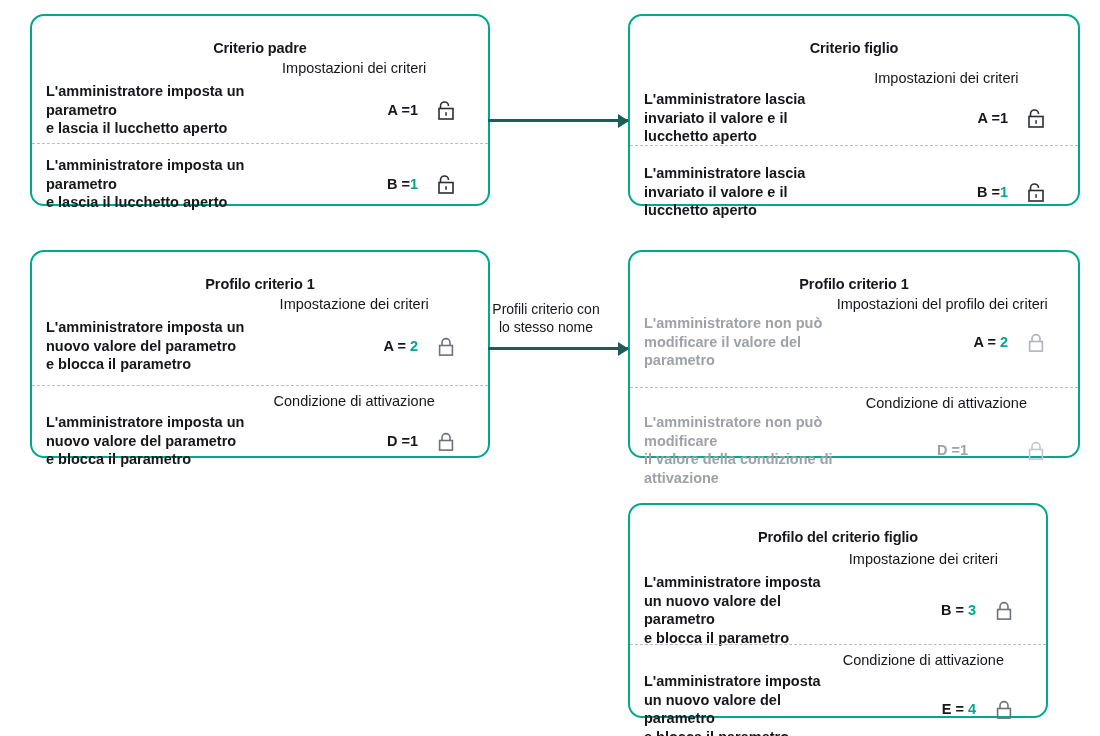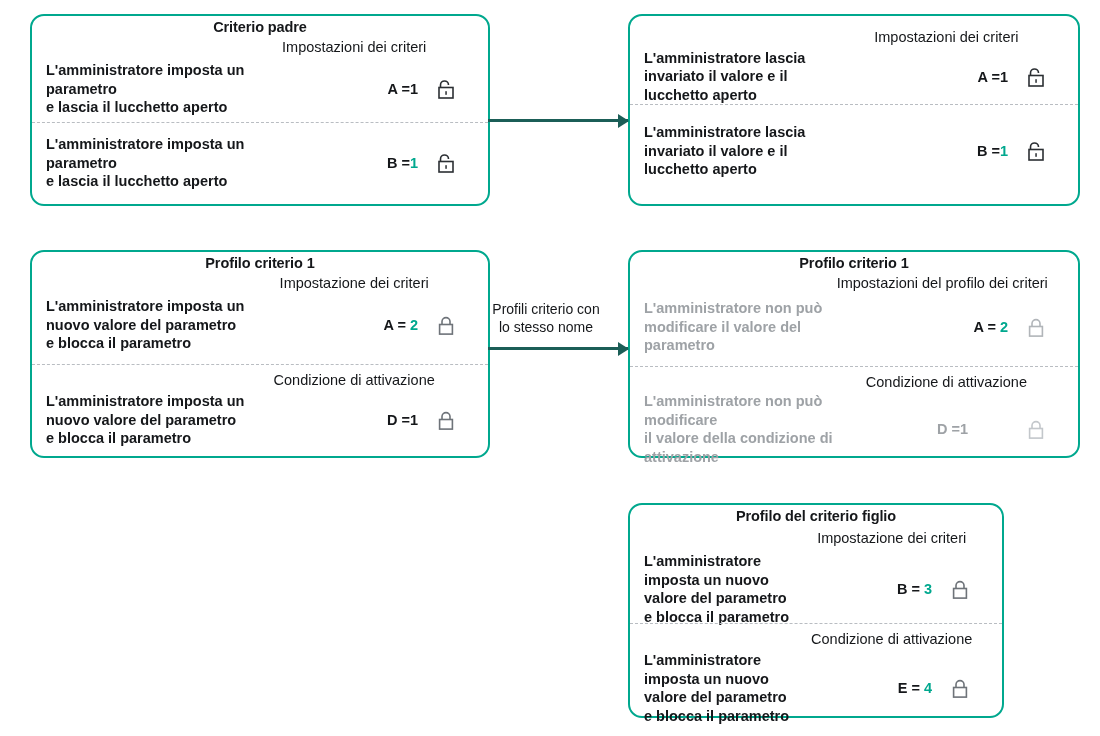--- a/index.html
+++ b/index.html
@@ -27,21 +27,21 @@
     border: 2px solid #00a88e;
     border-radius: 14px;
     background: #ffffff;
   }
   .card-title {
     text-align: center;
     font-weight: bold;
     font-size: 14.5px;
     letter-spacing: -0.1px;
     color: #15171a;
-    padding-top: 2px;
+    padding-top: 23px;
     line-height: 1.25;
   }
 
   
   .section {
     position: relative;
     box-sizing: border-box;
     padding: 0 14px 0 14px;
   }
   .section.divided {
@@ -161,20 +161,21 @@
             <path d="M4.5 9.5 V7 a4 4 0 0 1 8 0" fill="none" stroke="#2b2f33" stroke-width="1.6"></path>
             <rect x="3" y="9.5" width="14" height="10.5" fill="none" stroke="#2b2f33" stroke-width="1.6"></rect>
             <rect x="9.3" y="13.2" width="1.5" height="3.6" fill="#2b2f33"></rect>
           </svg>
         </div>
       </div>
     </div>
   </div>
 
   <div class="card" style="left:628px; top:14px; width:452px; height:192px;">
+    <div class="card-title">Criterio figlio</div>
 
     <div class="section" style="margin-top:12px; height:76px;">
       <div class="sec-head">Impostazioni dei criteri</div>
       <div class="sec-row" style="margin-top:2px;">
         <div class="desc">L'amministratore lascia invariato il valore e il lucchetto aperto</div>
         <div class="value">
           <span>A</span>
           <span>=</span><span class="num plain">1</span>
         </div>
         <div class="lockcell">
@@ -244,21 +245,21 @@
         </div>
       </div>
     </div>
   </div>
 
   <div class="card" style="left:628px; top:250px; width:452px; height:208px;">
     <div class="card-title">Profilo criterio 1</div>
 
     <div class="section" style="margin-top:2px; height:92px;">
       <div class="sec-head" style="margin-left:44%;">Impostazioni del profilo dei criteri</div>
-      <div class="sec-row" style="margin-top:6px;">
+      <div class="sec-row" style="">
         <div class="desc muted">L'amministratore non può modificare il valore del parametro</div>
         <div class="value">
           <span>A</span>
           <span>=</span>
           <span class="num">2</span>
         </div>
         <div class="lockcell">
           <svg class="lock-svg" width="20" height="22" viewBox="0 0 20 22">
             <path d="M6 10.5 V7.6 a4 4 0 0 1 8 0 V10.5" fill="none" stroke="#b1b5b9" stroke-width="1.6"></path>
             <rect x="3.6" y="10.5" width="12.8" height="9.6" fill="none" stroke="#b1b5b9" stroke-width="1.6"></rect>
@@ -279,21 +280,21 @@
         <div class="lockcell">
           <svg class="lock-svg" width="20" height="22" viewBox="0 0 20 22">
             <path d="M6 10.5 V7.6 a4 4 0 0 1 8 0 V10.5" fill="none" stroke="#c3c7cb" stroke-width="1.6"></path>
             <rect x="3.6" y="10.5" width="12.8" height="9.6" fill="none" stroke="#c3c7cb" stroke-width="1.6"></rect>
           </svg>
         </div>
       </div>
     </div>
   </div>
 
-  <div class="card" style="left:628px; top:503px; width:376px; height:215px;">
+  <div class="card" style="left:628px; top:503px; width:420px; height:215px;">
     <div class="card-title">Profilo del criterio figlio</div>
 
     <div class="section" style="margin-top:4px; height:94px;">
       <div class="sec-head">Impostazione dei criteri</div>
       <div class="sec-row" style="margin-top:4px;">
         <div class="desc">L'amministratore imposta un nuovo valore del parametro
  e blocca il parametro</div>
         <div class="value">
           <span>B</span>
           <span>=</span>

